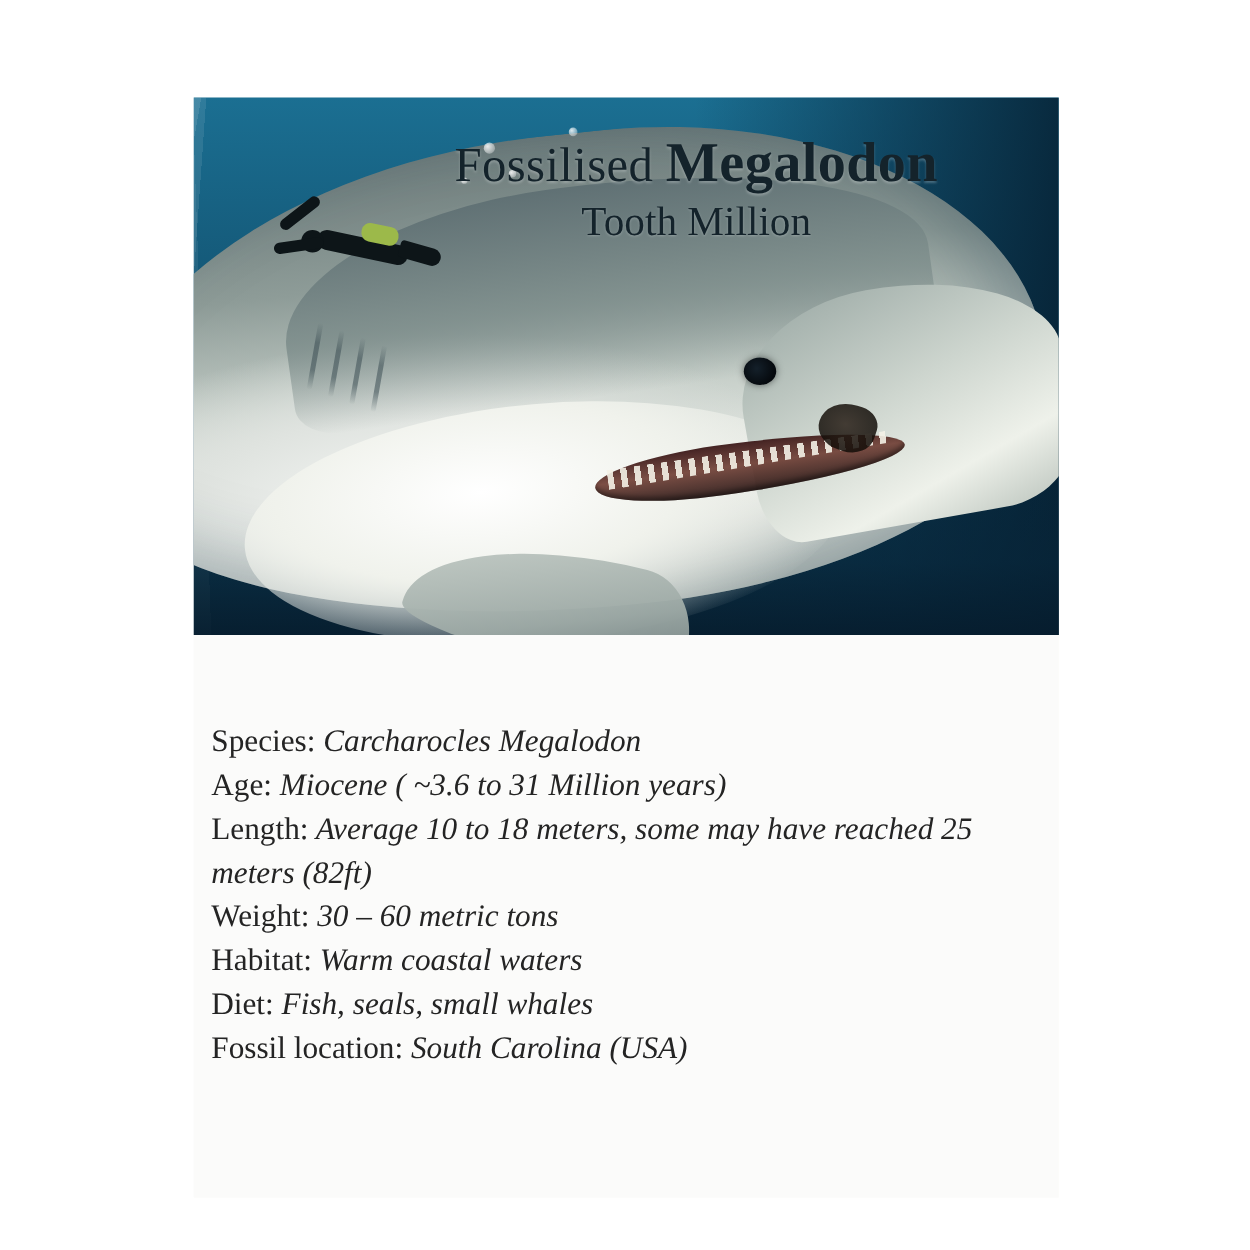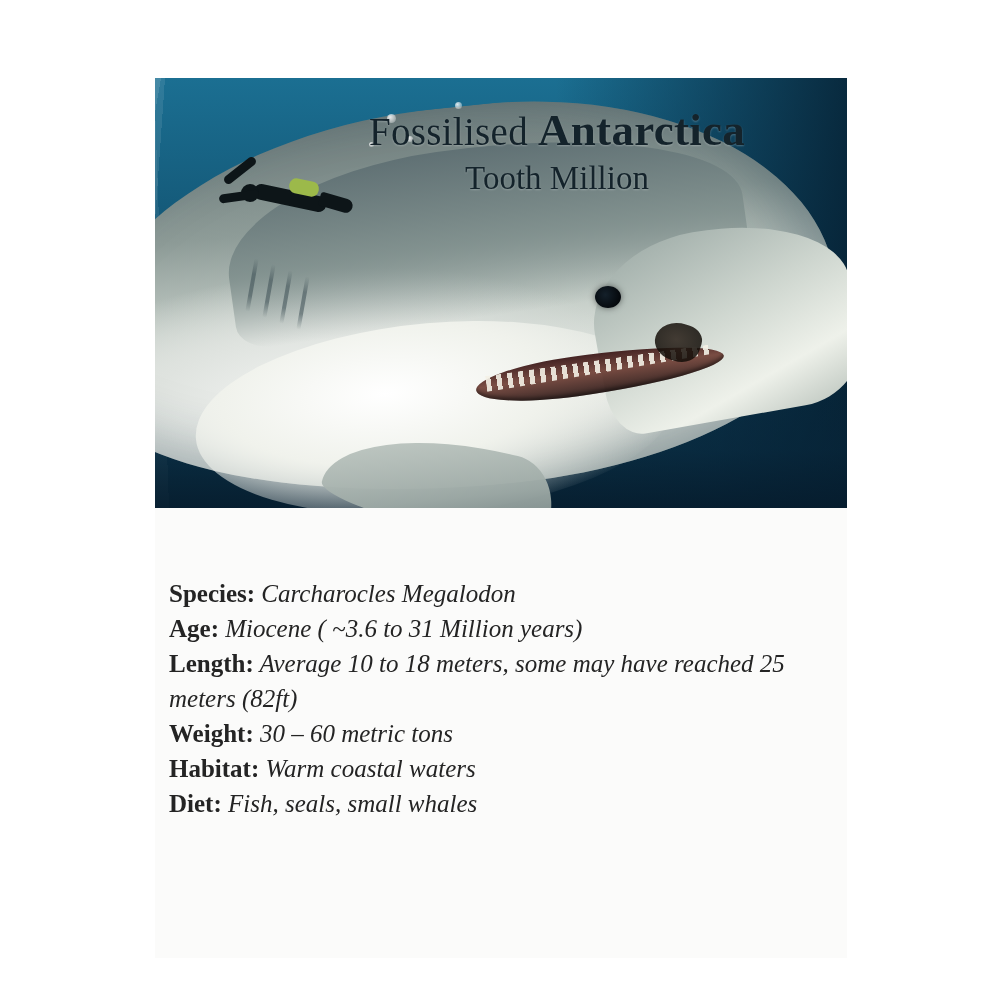--- a/index.html
+++ b/index.html
@@ -276,21 +276,21 @@
     box-sizing: border-box;
   }
   .info-line {
     font-size: 25px;
     line-height: 35px;
     color: #242424;
     font-style: italic;
   }
   .info-line .lbl {
     font-style: normal;
-    font-weight: bold;
+    font-weight: normal;
   }
 </style>
 </head>
 <body>
 
 <div class="page">
 
   <div class="card">
 
     <div class="photo">
@@ -322,21 +322,21 @@
         <div class="diver-tank"></div>
         <div class="diver-fin"></div>
       </div>
 
       <div class="bubble" style="left:232px;top:36px;width:9px;height:9px;"></div>
       <div class="bubble" style="left:252px;top:58px;width:6px;height:6px;"></div>
       <div class="bubble" style="left:214px;top:64px;width:5px;height:5px;"></div>
       <div class="bubble" style="left:300px;top:24px;width:7px;height:7px;"></div>
 
       <div class="title-block">
-        <div class="title-line1"><span>Fossilised </span><span class="bold">Antarctica</span></div>
+        <div class="title-line1"><span>Fossilised </span><span class="bold">Megalodon</span></div>
         <div class="title-line2">Tooth Million</div>
       </div>
     </div>
 
     <div class="info">
       <div class="info-line">
         <span class="lbl">Species:</span>
         <span>Carcharocles Megalodon</span>
       </div>
       <div class="info-line">
@@ -352,16 +352,20 @@
         <span>30 – 60 metric tons</span>
       </div>
       <div class="info-line">
         <span class="lbl">Habitat:</span>
         <span>Warm coastal waters</span>
       </div>
       <div class="info-line">
         <span class="lbl">Diet:</span>
         <span>Fish, seals, small whales</span>
       </div>
+      <div class="info-line">
+        <span class="lbl">Fossil location:</span>
+        <span>South Carolina (USA)</span>
+      </div>
     </div>
 
   </div>
 </div>
 
 </body></html>

